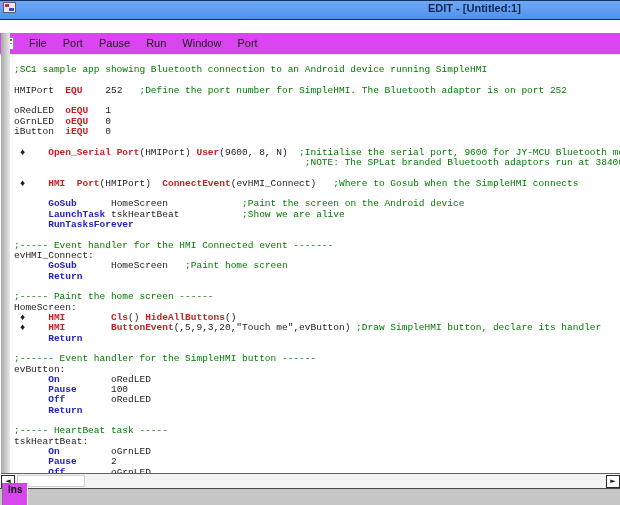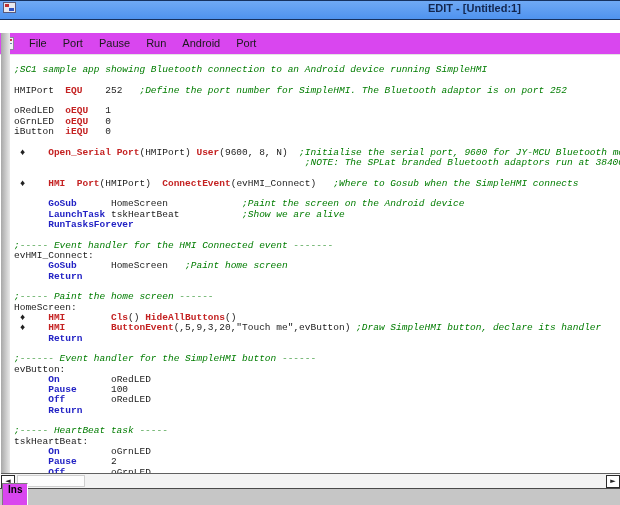--- a/index.html
+++ b/index.html
@@ -27,21 +27,21 @@
   .gutter{position:absolute;left:1px;top:33px;bottom:31px;width:9px;
           background:linear-gradient(90deg,#a8a8a8,#e9e9e9);}
   .code{position:absolute;left:14px;top:34px;right:0;bottom:32px;overflow:hidden;
         font-family:"Liberation Mono","DejaVu Sans Mono",monospace;
         font-size:9.5px;line-height:10.33px;white-space:pre;cursor:text;}
   .code-line{height:10.33px;}
   .c-k{color:#1c1c1c;text-align:right;}
   .c-m{color:#222222;}
   .c-r{color:#c42222;font-weight:bold;}
   .c-b{color:#2222c4;font-weight:bold;}
-  .c-g{color:#007c00;font-style:italic;}
+  .c-g{color:#007c00;}
   
   .hscroll{position:absolute;left:1px;right:0;bottom:17px;height:15px;background:#f3f3f3;
            border-top:1px solid #606060;display:flex;align-items:center;box-sizing:border-box;}
   .sb-btn{width:14px;height:13px;margin:0;padding:0;border:1px solid #2a2a2a;background:#ffffff;
           font-size:7px;line-height:11px;text-align:center;color:#222;font-family:"DejaVu Sans",sans-serif;}
   .sb-track{flex:1;height:13px;position:relative;}
   .sb-thumb{position:absolute;left:2px;top:0;width:68px;height:12px;background:#fdfdfd;border:1px solid #cfcfcf;box-sizing:border-box;}
   
   .statusbar{position:absolute;left:0;right:0;bottom:0;height:17px;background:#c6c6c6;
              border-top:1px solid #4a4a4a;display:flex;align-items:center;gap:3px;
@@ -62,21 +62,21 @@
     <span class="title">EDIT - [Untitled:1]</span>
   </div>
 
   <div class="menubar">
     <span class="doc-icon"></span>
 
   <span class="menu-item">File</span>
       <span class="menu-item">Port</span>
       <span class="menu-item">Pause</span>
       <span class="menu-item">Run</span>
-      <span class="menu-item">Android</span>
+      <span class="menu-item">Window</span>
       <span class="menu-item">Port</span>
     </div>
 
   <div class="gutter"></div>
 
   <div class="code">
     
   <div class="code-line"><span class="c-g">;SC1 sample app showing Bluetooth connection to an Android device running SimpleHMI</span></div><div class="code-line"></div><div class="code-line"><span class="c-k">HMIPort  </span><span class="c-r">EQU</span><span class="c-k">    252   </span><span class="c-g">;Define the port number for SimpleHMI. The Bluetooth adaptor is on port 252</span></div><div class="code-line"></div><div class="code-line"><span class="c-k">oRedLED  </span><span class="c-r">oEQU</span><span class="c-k">   1</span></div><div class="code-line"><span class="c-k">oGrnLED  </span><span class="c-r">oEQU</span><span class="c-k">   0</span></div><div class="code-line"><span class="c-k">iButton  </span><span class="c-r">iEQU</span><span class="c-k">   0</span></div><div class="code-line"></div><div class="code-line"><span class="c-m"> ♦    </span><span class="c-r">Open_Serial Port</span><span class="c-k">(HMIPort) </span><span class="c-r">User</span><span class="c-k">(9600, 8, N)  </span><span class="c-g">;Initialise the serial port, 9600 for JY-MCU Bluetooth module</span></div><div class="code-line"><span class="c-k">                                                   </span><span class="c-g">;NOTE: The SPLat branded Bluetooth adaptors run at 38400 baud.</span></div><div class="code-line"></div><div class="code-line"><span class="c-m"> ♦    </span><span class="c-r">HMI</span><span class="c-k">  </span><span class="c-r">Port</span><span class="c-k">(HMIPort)  </span><span class="c-r">ConnectEvent</span><span class="c-k">(evHMI_Connect)   </span><span class="c-g">;Where to Gosub when the SimpleHMI connects</span></div><div class="code-line"></div><div class="code-line"><span class="c-k">      </span><span class="c-b">GoSub</span><span class="c-k">      HomeScreen             </span><span class="c-g">;Paint the screen on the Android device</span></div><div class="code-line"><span class="c-k">      </span><span class="c-b">LaunchTask</span><span class="c-k"> tskHeartBeat           </span><span class="c-g">;Show we are alive</span></div><div class="code-line"><span class="c-k">      </span><span class="c-b">RunTasksForever</span></div><div class="code-line"></div><div class="code-line"><span class="c-g">;----- Event handler for the HMI Connected event -------</span></div><div class="code-line"><span class="c-k">evHMI_Connect:</span></div><div class="code-line"><span class="c-k">      </span><span class="c-b">GoSub</span><span class="c-k">      HomeScreen   </span><span class="c-g">;Paint home screen</span></div><div class="code-line"><span class="c-k">      </span><span class="c-b">Return</span></div><div class="code-line"></div><div class="code-line"><span class="c-g">;----- Paint the home screen ------</span></div><div class="code-line"><span class="c-k">HomeScreen:</span></div><div class="code-line"><span class="c-m"> ♦    </span><span class="c-r">HMI</span><span class="c-k">        </span><span class="c-r">Cls</span><span class="c-k">() </span><span class="c-r">HideAllButtons</span><span class="c-k">()</span></div><div class="code-line"><span class="c-m"> ♦    </span><span class="c-r">HMI</span><span class="c-k">        </span><span class="c-r">ButtonEvent</span><span class="c-k">(,5,9,3,20,"Touch me",evButton) </span><span class="c-g">;Draw SimpleHMI button, declare its handler</span></div><div class="code-line"><span class="c-k">      </span><span class="c-b">Return</span></div><div class="code-line"></div><div class="code-line"><span class="c-g">;------ Event handler for the SimpleHMI button ------</span></div><div class="code-line"><span class="c-k">evButton:</span></div><div class="code-line"><span class="c-k">      </span><span class="c-b">On</span><span class="c-k">         oRedLED</span></div><div class="code-line"><span class="c-k">      </span><span class="c-b">Pause</span><span class="c-k">      100</span></div><div class="code-line"><span class="c-k">      </span><span class="c-b">Off</span><span class="c-k">        oRedLED</span></div><div class="code-line"><span class="c-k">      </span><span class="c-b">Return</span></div><div class="code-line"></div><div class="code-line"><span class="c-g">;----- HeartBeat task -----</span></div><div class="code-line"><span class="c-k">tskHeartBeat:</span></div><div class="code-line"><span class="c-k">      </span><span class="c-b">On</span><span class="c-k">         oGrnLED</span></div><div class="code-line"><span class="c-k">      </span><span class="c-b">Pause</span><span class="c-k">      2</span></div><div class="code-line"><span class="c-k">      </span><span class="c-b">Off</span><span class="c-k">        oGrnLED</span></div></div>
 
   <div class="hscroll">

